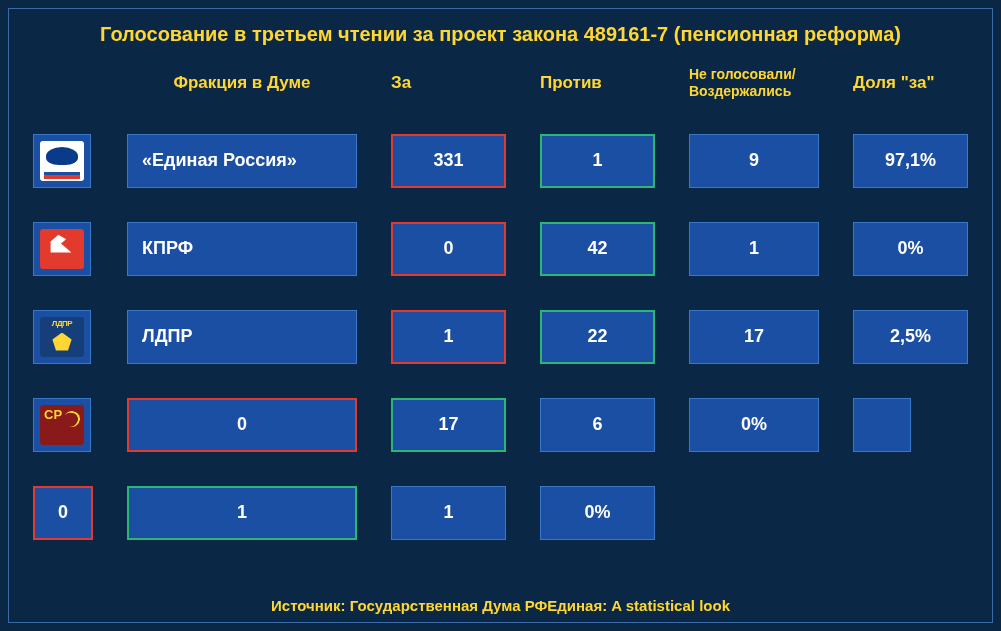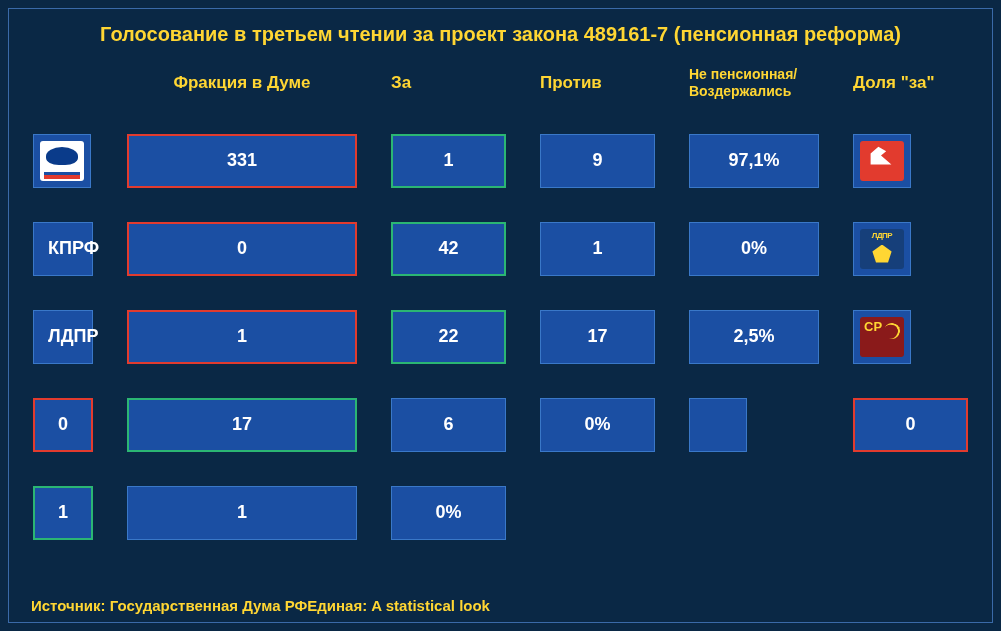--- a/index.html
+++ b/index.html
@@ -78,21 +78,21 @@
   .val-cell.plain { border: 1px solid #3a78c8; }
   .val-cell.for   { border: 2px solid #e23b2e; }
   .val-cell.against { border: 2px solid #2bb673; }
 
   .footer {
     position: absolute;
     bottom: 8px;
     left: 22px;
     right: 22px;
     display: flex;
-    justify-content: flex-start;
+    justify-content: center;
     color: #ffd633;
     font-size: 15px;
     font-weight: bold;
   }
 
   
   .logo-er { width:44px; height:40px; background: #fff; border-radius:3px; position:relative; }
   .logo-er::before { content:""; position:absolute; left:6px; top:6px; width:32px; height:18px; background:#0a3b8a; border-radius:50% 50% 40% 40%; }
   .logo-er::after { content:""; position:absolute; left:4px; bottom:2px; right:4px; height:10px; background:linear-gradient(#fff 0 3px,#1b4fa3 3px 6px,#e23b2e 6px 10px); }
   .logo-kprf { width:44px; height:40px; background:#e23b2e; border-radius:3px; position:relative; }
@@ -109,26 +109,27 @@
 
 <div class="frame">
   <div class="title">Голосование в третьем чтении за проект закона 489161-7 (пенсионная реформа)</div>
 
   <div class="grid">
 
     <div></div>
     <div class="hdr left">Фракция в Думе</div>
     <div class="hdr">За</div>
     <div class="hdr">Против</div>
-    <div class="hdr small">Не пенсионная/Воздержались</div>
+    <div class="hdr small">Не голосовали/Воздержались</div>
     <div class="hdr">Доля "за"</div>
 
     <div class="logo-cell">
         <div class="logo-er"></div>
       </div>
+    <div class="name-cell">«Единая Россия»</div>
     <div class="val-cell for">331</div>
     <div class="val-cell against">1</div>
     <div class="val-cell plain">9</div>
     <div class="val-cell plain">97,1%</div>
 
     <div class="logo-cell">
         <div class="logo-kprf"></div>
       </div>
     <div class="name-cell">КПРФ</div>
     <div class="val-cell for">0</div>

